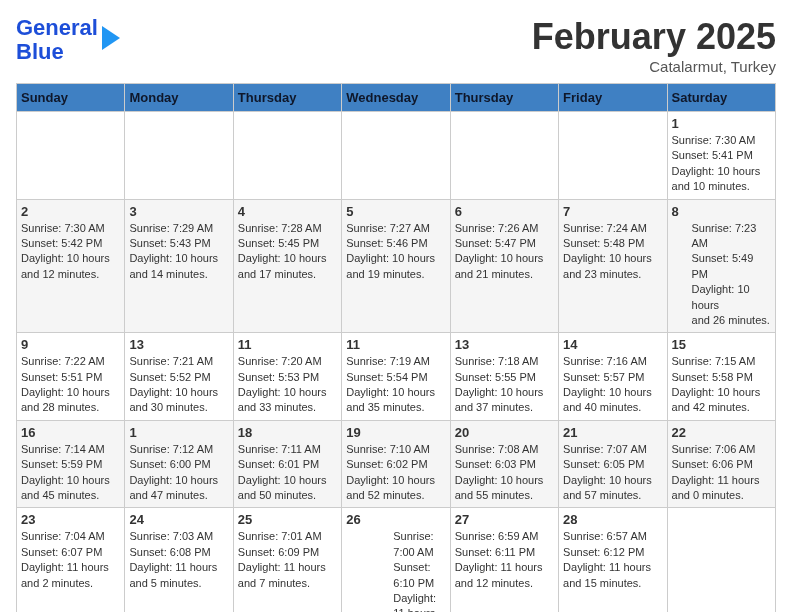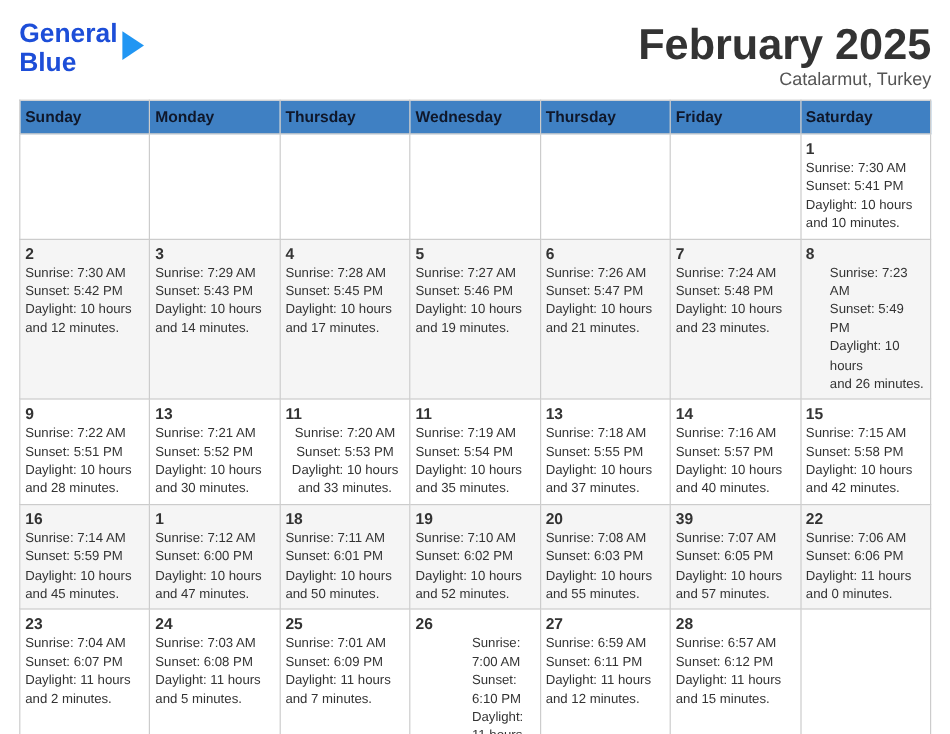--- a/index.html
+++ b/index.html
@@ -201,21 +201,21 @@
         </td>
         <td>
           <span class="day-number">13</span>
           <div class="day-info" style="white-space: pre-line;">Sunrise: 7:21 AM
 Sunset: 5:52 PM
 Daylight: 10 hours
 and 30 minutes.</div>
         </td>
         <td>
           <span class="day-number">11</span>
-          <div class="day-info" style="white-space: pre-line; text-align: center;">Sunrise: 7:20 AM
+          <div class="day-info" style="white-space: pre-line;">Sunrise: 7:20 AM
 Sunset: 5:53 PM
 Daylight: 10 hours
 and 33 minutes.</div>
         </td>
         <td>
           <span class="day-number">11</span>
           <div class="day-info" style="white-space: pre-line;">Sunrise: 7:19 AM
 Sunset: 5:54 PM
 Daylight: 10 hours
 and 35 minutes.</div>
@@ -272,21 +272,21 @@
 and 52 minutes.</div>
         </td>
         <td>
           <span class="day-number">20</span>
           <div class="day-info" style="white-space: pre-line;">Sunrise: 7:08 AM
 Sunset: 6:03 PM
 Daylight: 10 hours
 and 55 minutes.</div>
         </td>
         <td>
-          <span class="day-number">39</span>
+          <span class="day-number">21</span>
           <div class="day-info" style="white-space: pre-line;">Sunrise: 7:07 AM
 Sunset: 6:05 PM
 Daylight: 10 hours
 and 57 minutes.</div>
         </td>
         <td>
           <span class="day-number">22</span>
           <div class="day-info" style="white-space: pre-line;">Sunrise: 7:06 AM
 Sunset: 6:06 PM
 Daylight: 11 hours

